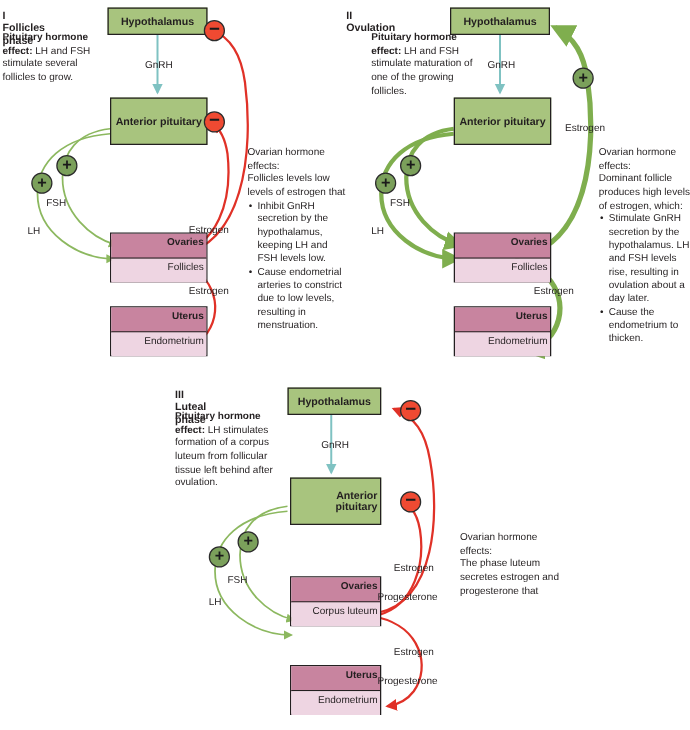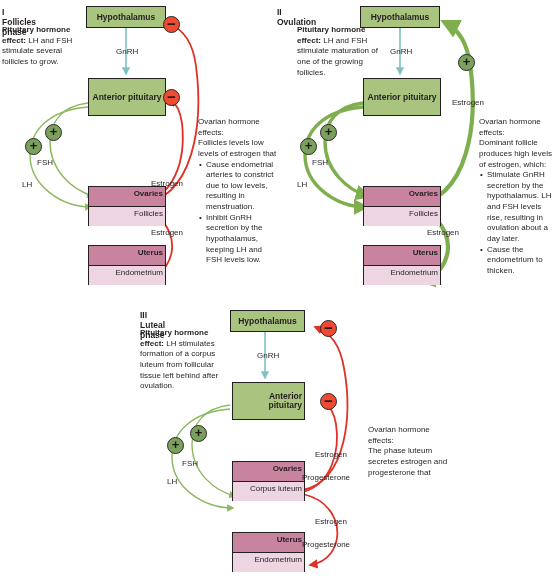--- a/index.html
+++ b/index.html
@@ -226,22 +226,22 @@
       <span>+</span>
     </div>
   <div class="badge plus" style="left:25px; top:138px;">
       <span>+</span>
     </div>
 
   <div class="effects" style="left:198px; top:117px; width:82px;">
     <div class="hdr">Ovarian hormone effects:</div>
     <div>Follicles levels low levels of estrogen that</div>
     <ul>
+      <li>Inhibit GnRH secretion by the hypothalamus, keeping LH and FSH levels low.</li>
       <li>Cause endometrial arteries to constrict due to low levels, resulting in menstruation.</li>
-      <li>Inhibit GnRH secretion by the hypothalamus, keeping LH and FSH levels low.</li>
     </ul>
   </div>
 </div>
 
 <div class="panel">
 
   <div class="phase-title" style="left:277px; top:7px;">II Ovulation</div>
 
   <div class="caption" style="left:277px; top:25px; width:92px;margin-left:20px;">
     <b>Pituitary hormone effect:</b><span> LH and FSH stimulate maturation of one of the growing follicles.</span>

